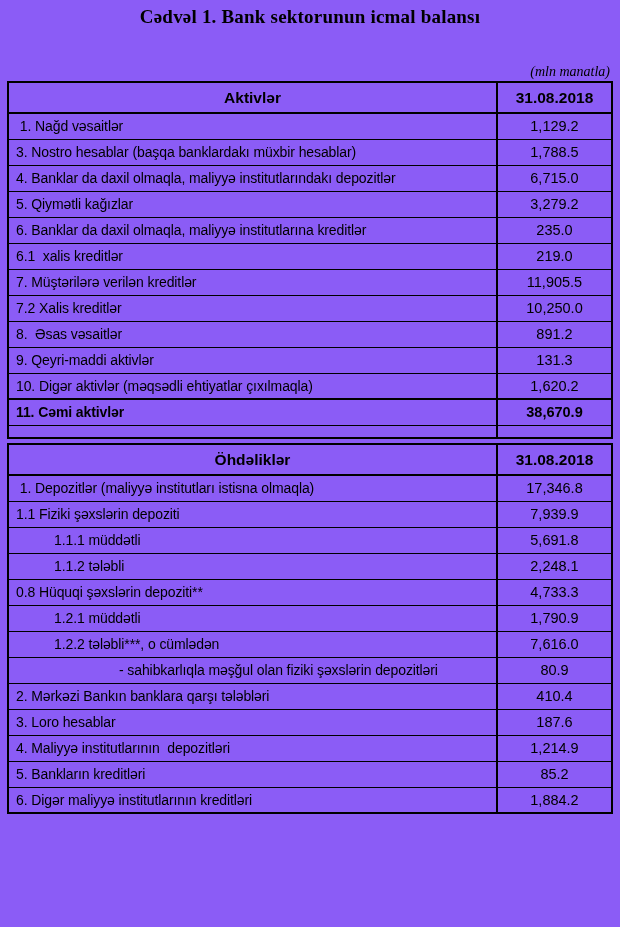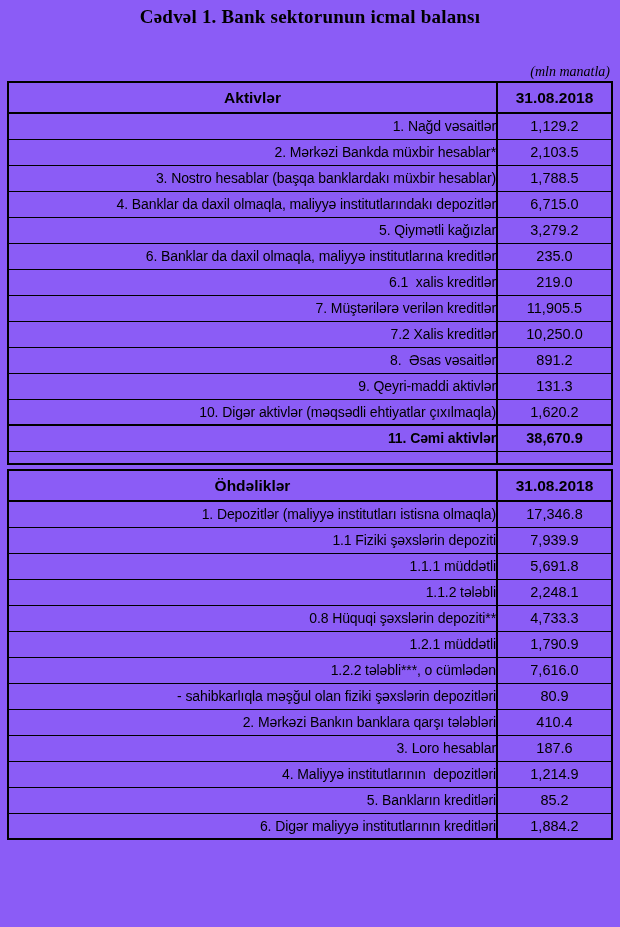--- a/index.html
+++ b/index.html
@@ -37,21 +37,21 @@
     border: 1px solid #000; border-bottom: 2px solid #000;
     font-size: 15.5px; font-weight: bold;
     height: 31px; padding: 0; text-align: center;
   }
   .bal td {
     border: 1px solid #000;
     font-size: 14px; height: 26px; padding: 0;
     letter-spacing: -0.1px;
   }
   .bal th.val, .bal td.val { border-left: 2px solid #000; }
-  .bal td.lbl { text-align: right; padding-left: 7px; white-space: pre; overflow: hidden; }
+  .bal td.lbl { text-align: left; padding-left: 7px; white-space: pre; overflow: hidden; }
   .bal td.val { text-align: center; font-size: 14.5px; letter-spacing: 0; }
   .bal td.ind1 { padding-left: 45px; margin-left: 14px; }
   .bal td.ind2 { padding-left: 110px; }
   .bal tr.total td { font-weight: bold; border-top: 2px solid #000; }
   .bal tr.spacer td { height: 13px; }
 </style>
 </head>
 <body>
 
 <div class="page">
@@ -68,24 +68,20 @@
     <thead>
       <tr>
         <th class="lbl">Aktivlər</th>
         <th class="val">31.08.2018</th>
       </tr>
     </thead>
     <tbody>
         <tr>
           <td class="lbl"> 1. Nağd vəsaitlər</td>
           <td class="val">1,129.2</td>
-        </tr>
-        <tr>
-          <td class="lbl">2. Mərkəzi Bankda müxbir hesablar*</td>
-          <td class="val">2,103.5</td>
         </tr>
         <tr>
           <td class="lbl">3. Nostro hesablar (başqa banklardakı müxbir hesablar)</td>
           <td class="val">1,788.5</td>
         </tr>
         <tr>
           <td class="lbl">4. Banklar da daxil olmaqla, maliyyə institutlarındakı depozitlər</td>
           <td class="val">6,715.0</td>
         </tr>
         <tr>

